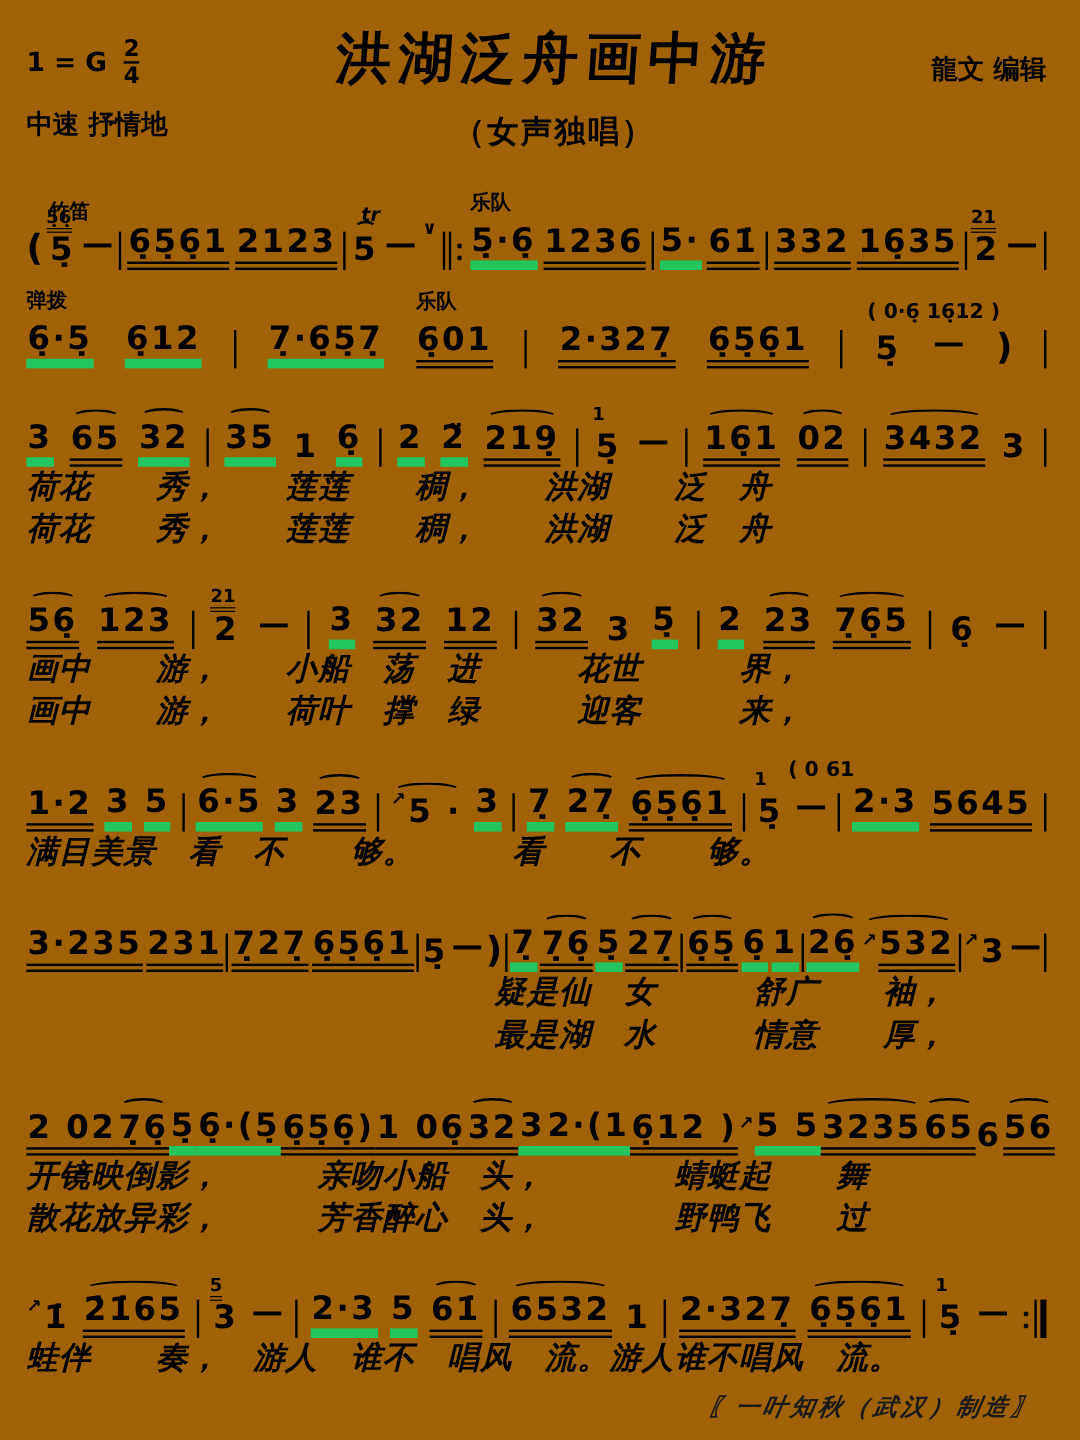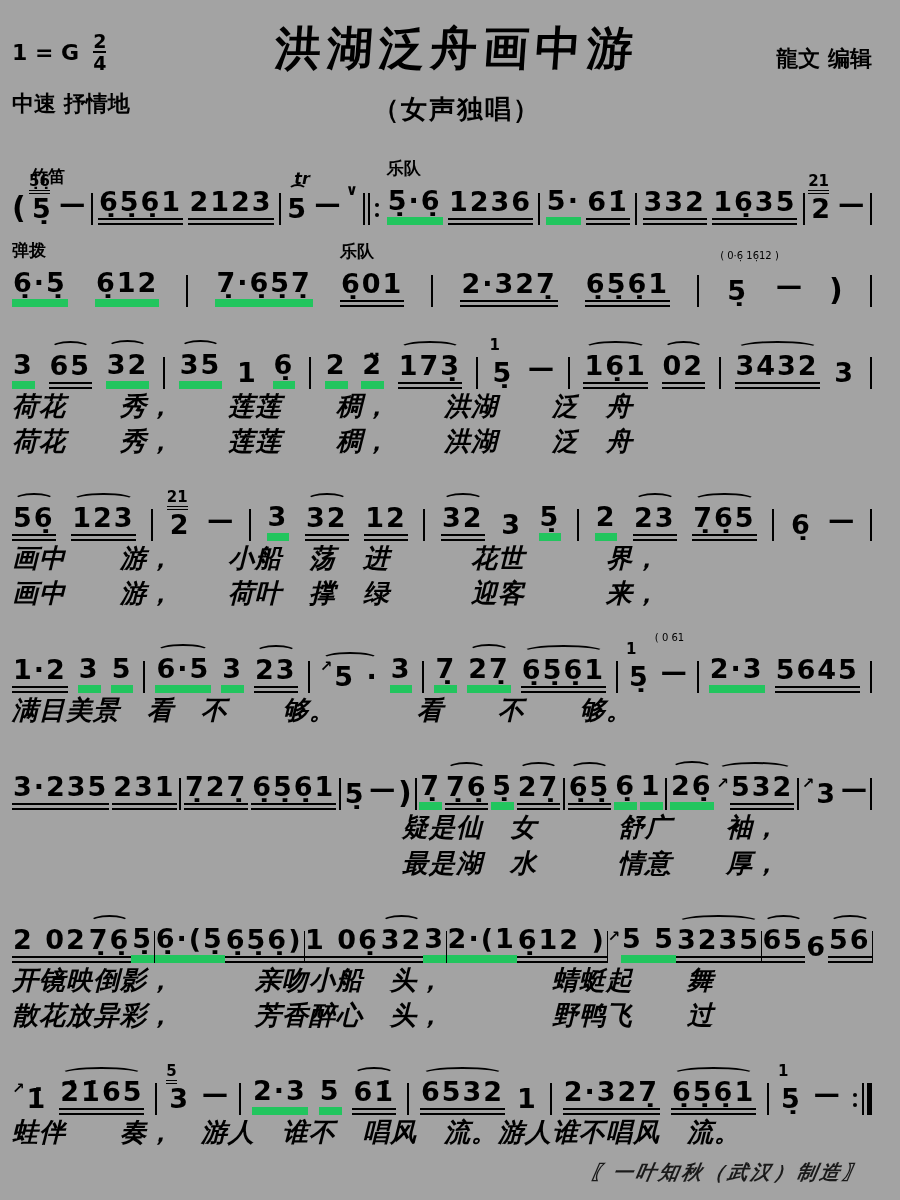--- a/index.html
+++ b/index.html
@@ -1,18 +1,18 @@
 <!DOCTYPE html>
 <html><head>
 <meta charset="utf-8">
 <style>
   html,body{margin:0;padding:0;background:#e8e8e8;}
-  #page{width:900px;height:1200px;background:#a3a3a3;color:#000;position:relative;
+  #page{width:900px;height:1200px;background:#a16207;color:#000;position:relative;
         font-family:"DejaVu Sans","Liberation Sans",sans-serif;overflow:hidden;box-sizing:border-box;
-        padding:18px 28px 10px 12px;}
+        padding:18px 28px 10px 22px;}
   
   .header{display:flex;justify-content:space-between;align-items:flex-start;}
   .h-left{width:200px;padding-top:14px;}
   .key-sig{font-size:22px;font-weight:bold;display:flex;align-items:center;gap:14px;}
   .meter{display:inline-flex;flex-direction:column;align-items:center;line-height:1;font-size:19px;font-weight:bold;}
   .meter .den{border-top:2px solid #000;padding-top:1px;}
   .tempo{font-size:22px;font-weight:bold;margin-top:16px;white-space:nowrap;}
   .h-center{flex:1;text-align:center;}
   .title{font-size:46px;font-weight:bold;font-family:"DejaVu Serif","Liberation Serif",serif;
          letter-spacing:6px;transform:skewX(-4deg);}
@@ -38,21 +38,21 @@
   .paren{font-size:30px;font-weight:bold;line-height:1;padding-bottom:2px;}
   .breath{font-size:15px;font-weight:bold;position:relative;top:-26px;}
   .pre{font-size:15px;font-weight:bold;position:relative;top:-18px;margin-right:1px;}
   .arc{position:absolute;left:2px;right:2px;top:-11px;height:9px;
        border:2px solid transparent;border-top:2px solid #000;border-radius:50%;}
   .grace{position:absolute;top:-21px;left:-2px;font-size:15px;font-weight:bold;line-height:1;
          white-space:nowrap;padding-bottom:1px;}
   .grace.gu2{border-bottom:4px double #000;}
   .supmark{position:absolute;top:-26px;left:35%;font-size:16px;font-weight:bold;font-style:italic;}
   .seclabel{position:absolute;top:-30px;left:0;font-size:17px;font-weight:bold;white-space:nowrap;}
-  .overlay{position:absolute;top:-27px;left:-6px;font-size:10px;font-weight:normal;white-space:nowrap;}
+  .overlay{position:absolute;top:-27px;left:-6px;font-size:17px;font-weight:bold;white-space:nowrap;}
   .lyr{font-size:26px;font-weight:bold;font-family:"DejaVu Serif","Liberation Serif",serif;
        font-style:italic;line-height:1.35;white-space:pre;letter-spacing:1px;}
   
   .publisher{position:absolute;right:34px;bottom:14px;font-size:20px;font-weight:bold;
              font-style:italic;letter-spacing:3px;transform:skewX(-10deg);color:#1a1a1a;}
 </style>
 </head>
 <body>
 
 <div id="page">
@@ -206,21 +206,21 @@
             <span class="note u1">6̣</span>
           </span>
           <div class="bar"></div>
           <span class="tok">
             <span class="note u1">2</span>
           </span>
           <span class="tok">
             <span class="note u1">2̈</span>
           </span>
           <span class="tok">
-            <span class="note u2">173̣</span>
+            <span class="note u2">219̣</span>
             <div class="arc"></div>
           </span>
           <div class="bar"></div>
           <span class="tok">
             <span class="note u0">5̣</span>
             <span class="grace">1</span>
           </span>
           <span class="tok">
             <span class="dash">—</span>
           </span>

